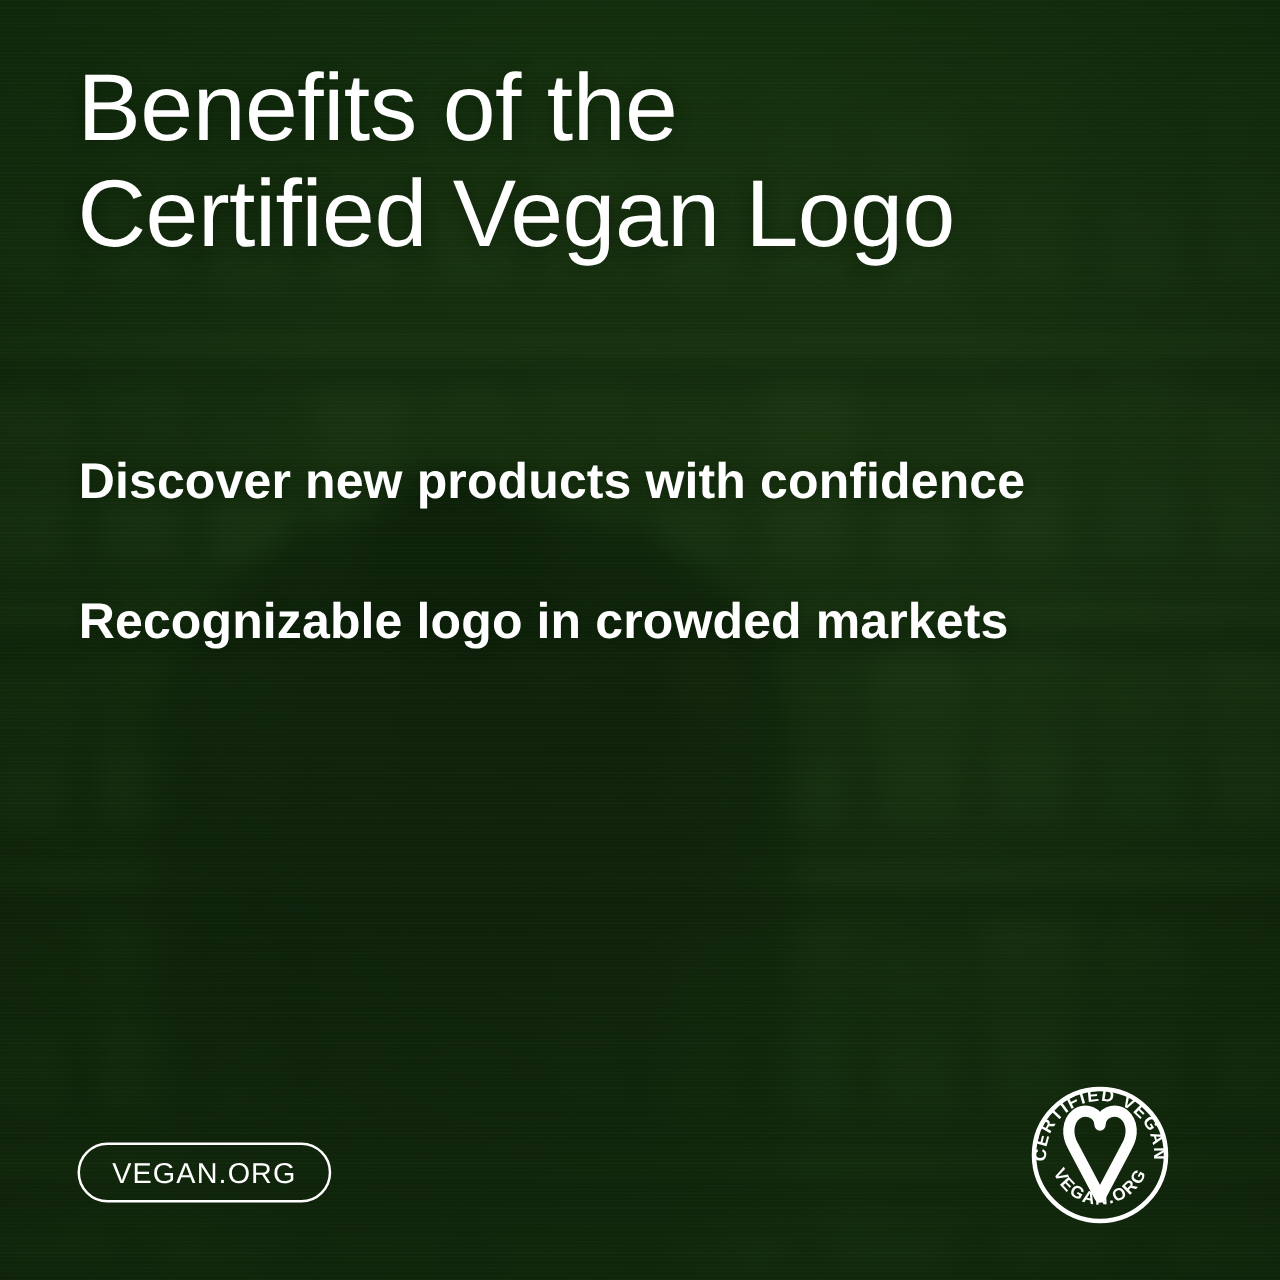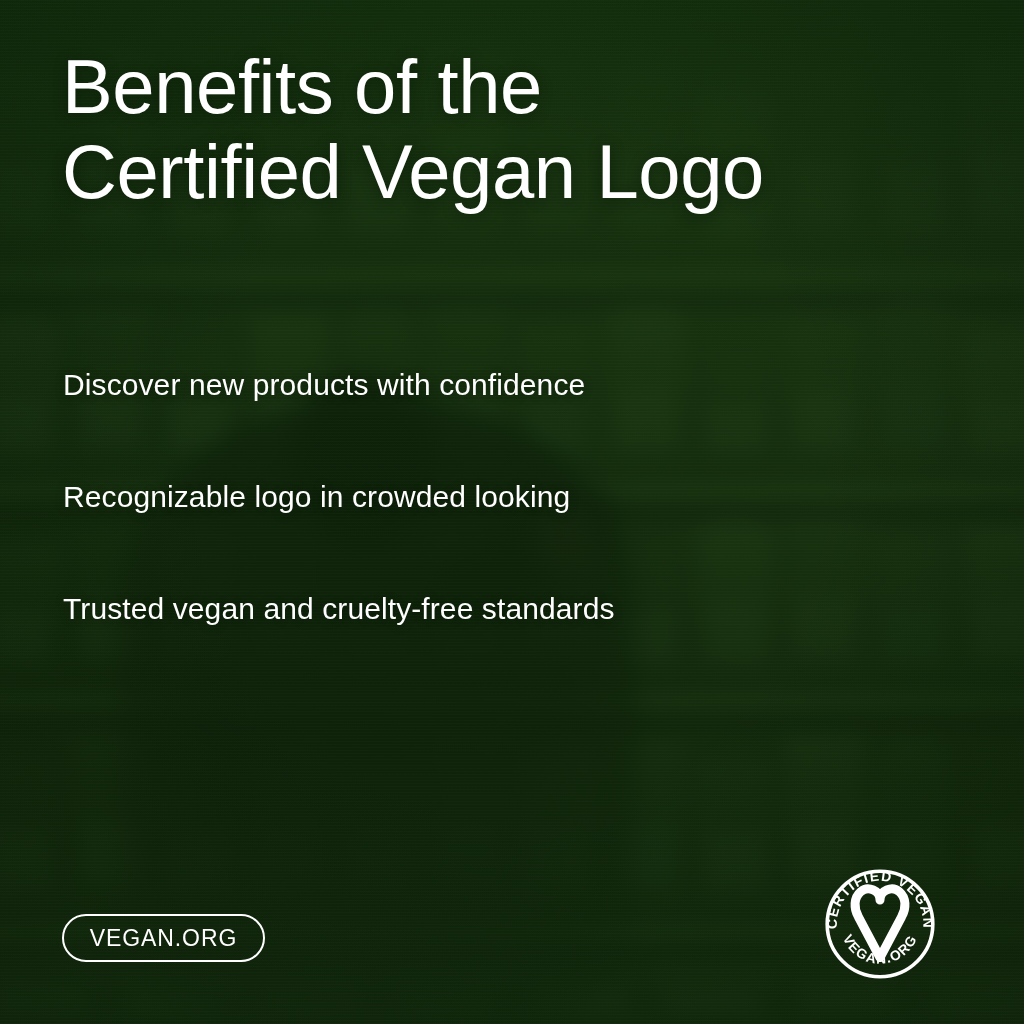--- a/index.html
+++ b/index.html
@@ -193,23 +193,23 @@
 
   .benefits {
     position: absolute;
     left: 63px;
     top: 364px;
     width: 860px;
   }
   .benefit {
     height: 112px;
     color: #ffffff;
-    font-size: 30px;
+    font-size: 40px;
     line-height: 42px;
-    font-weight: 400;
+    font-weight: 700;
     letter-spacing: 0.1px;
     text-shadow: 0 1px 10px rgba(5,18,4,0.42);
   }
 
   .pill {
     position: absolute;
     left: 62px;
     top: 914px;
     width: 203px;
     height: 48px;
@@ -341,22 +341,21 @@
     <div class="scan"></div>
   </div>
 
   <div class="content">
 
     <div class="title">Benefits of the
 Certified Vegan Logo</div>
 
     <div class="benefits">
       <div class="benefit">Discover new products with confidence</div>
-      <div class="benefit">Recognizable logo in crowded looking</div>
-      <div class="benefit">Trusted vegan and cruelty-free standards</div>
+      <div class="benefit">Recognizable logo in crowded markets</div>
     </div>
 
     <div class="pill">
       <span>VEGAN.ORG</span>
     </div>
 
     <div class="seal">
       <svg viewBox="0 0 200 200" xmlns="http://www.w3.org/2000/svg" aria-hidden="true">
         <defs>
           <path id="arcTop" d="M 28,100 A 72,72 0 0 1 172,100" fill="none"></path>

